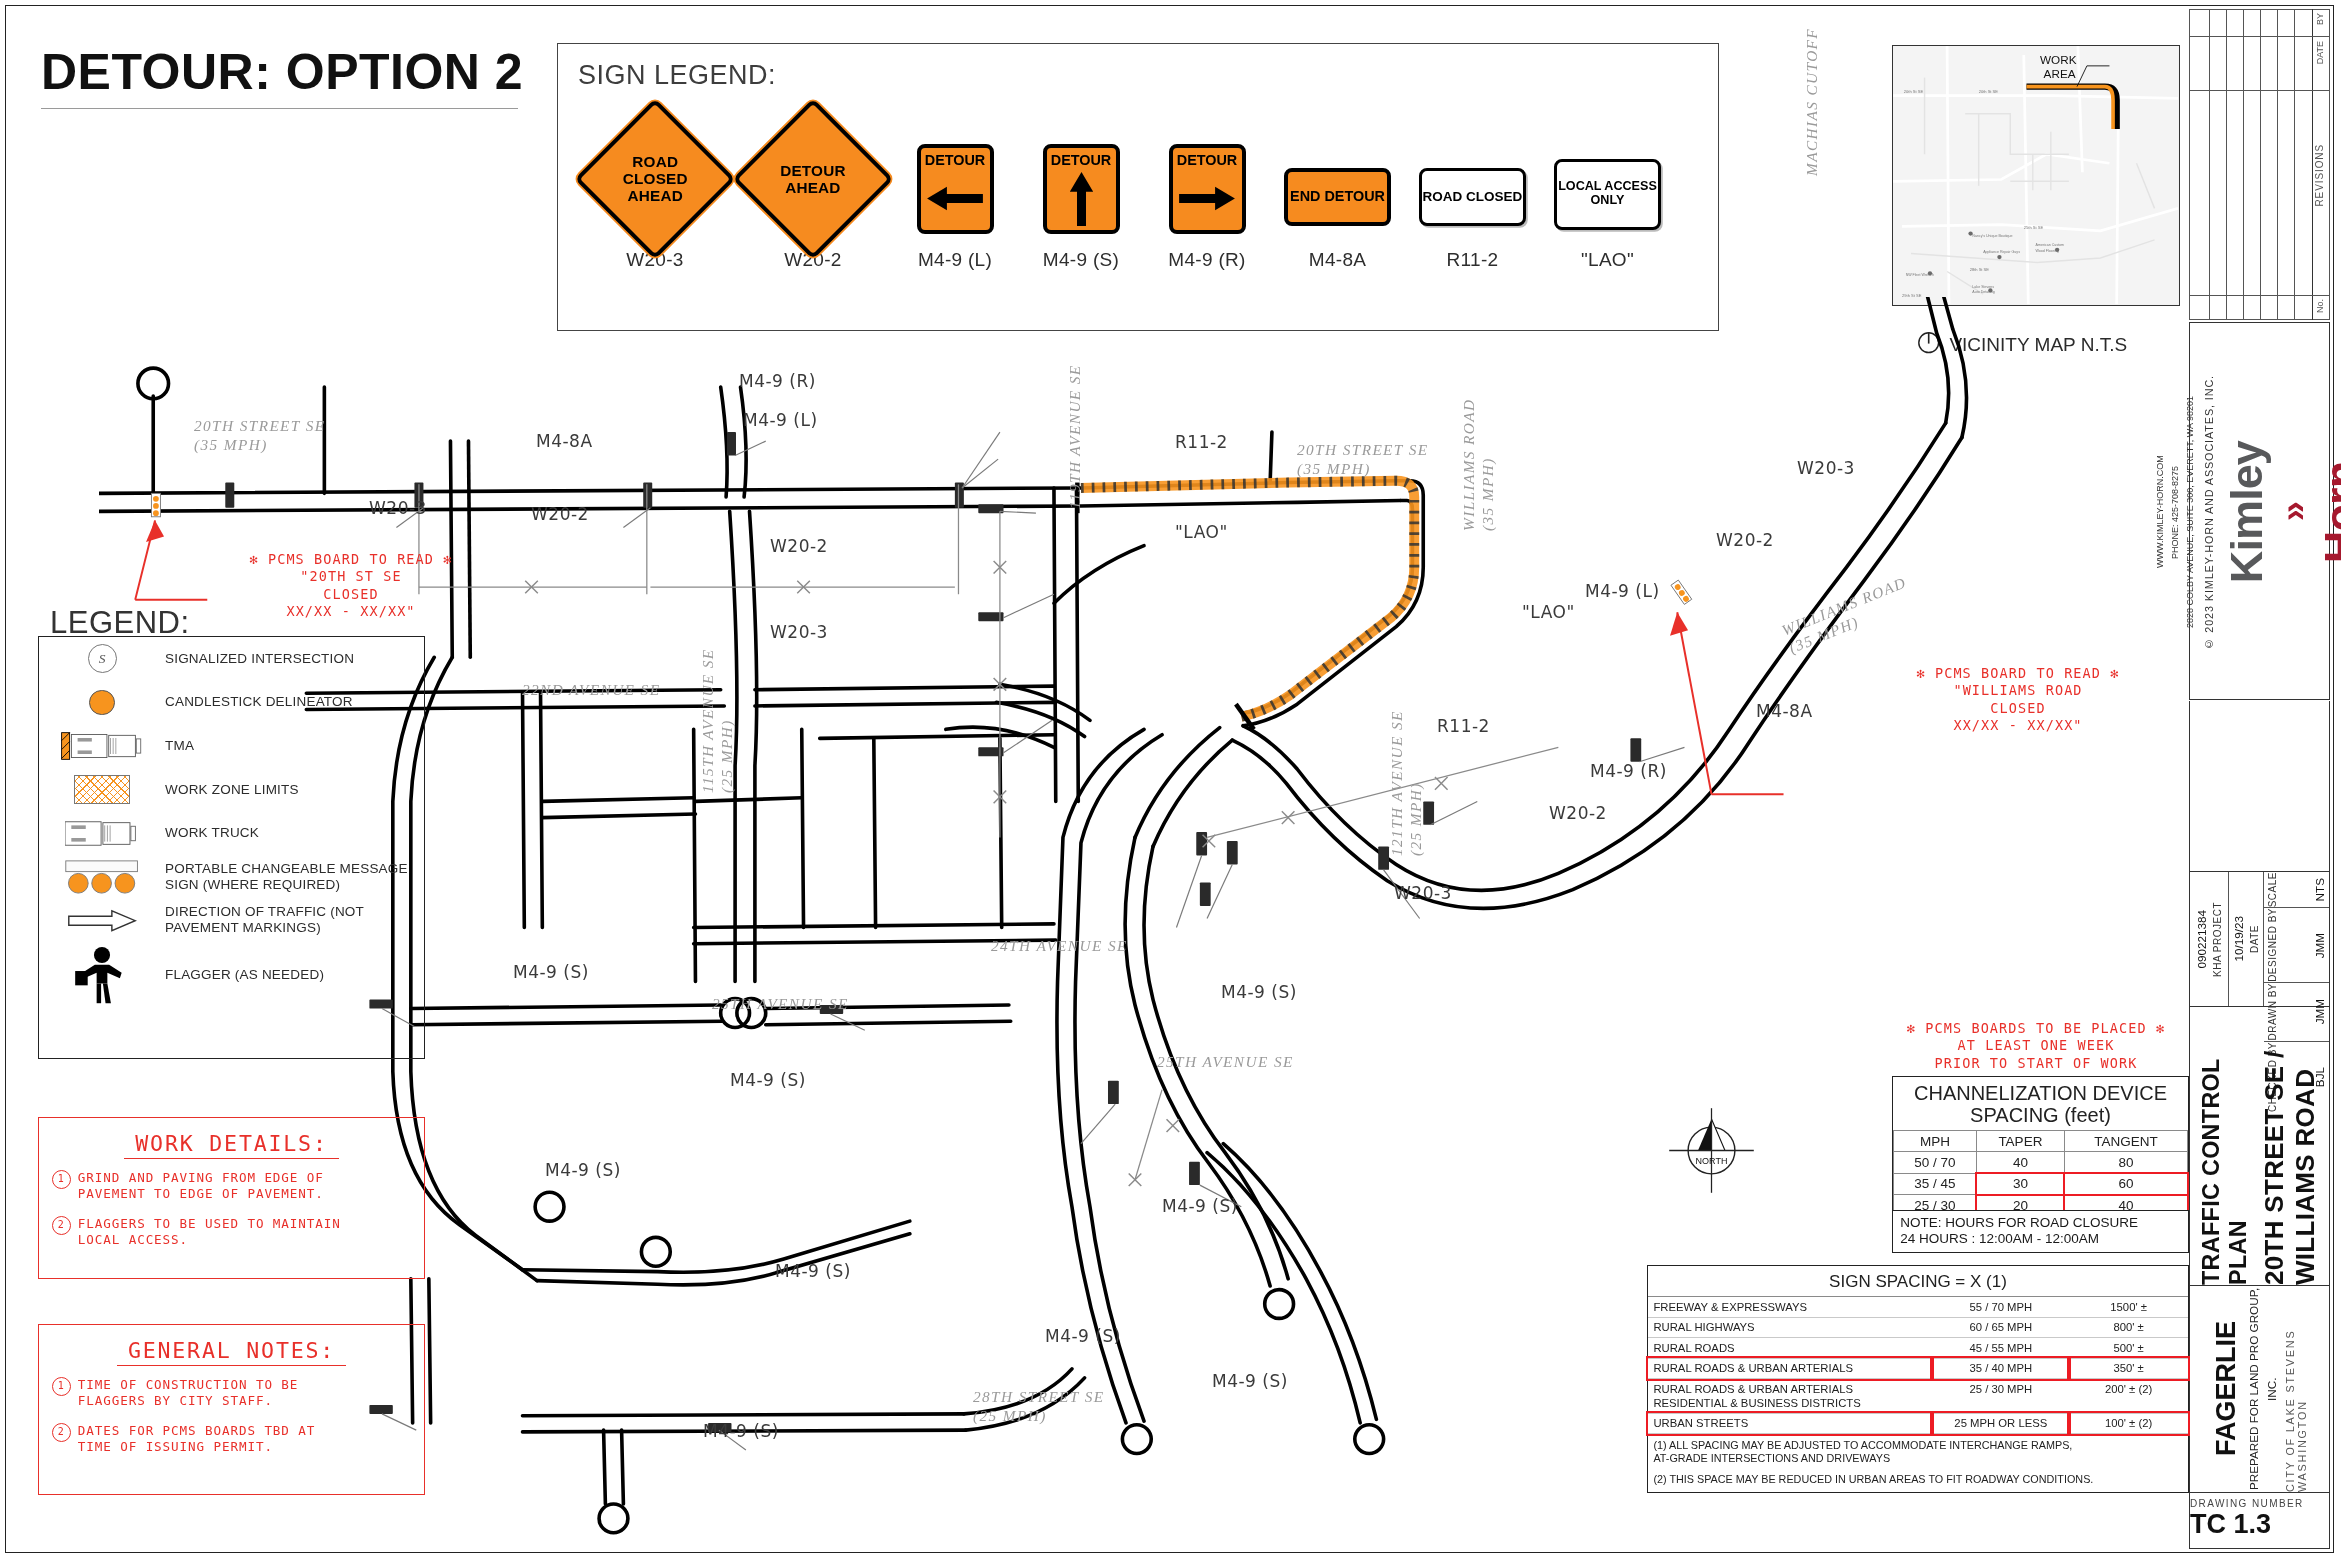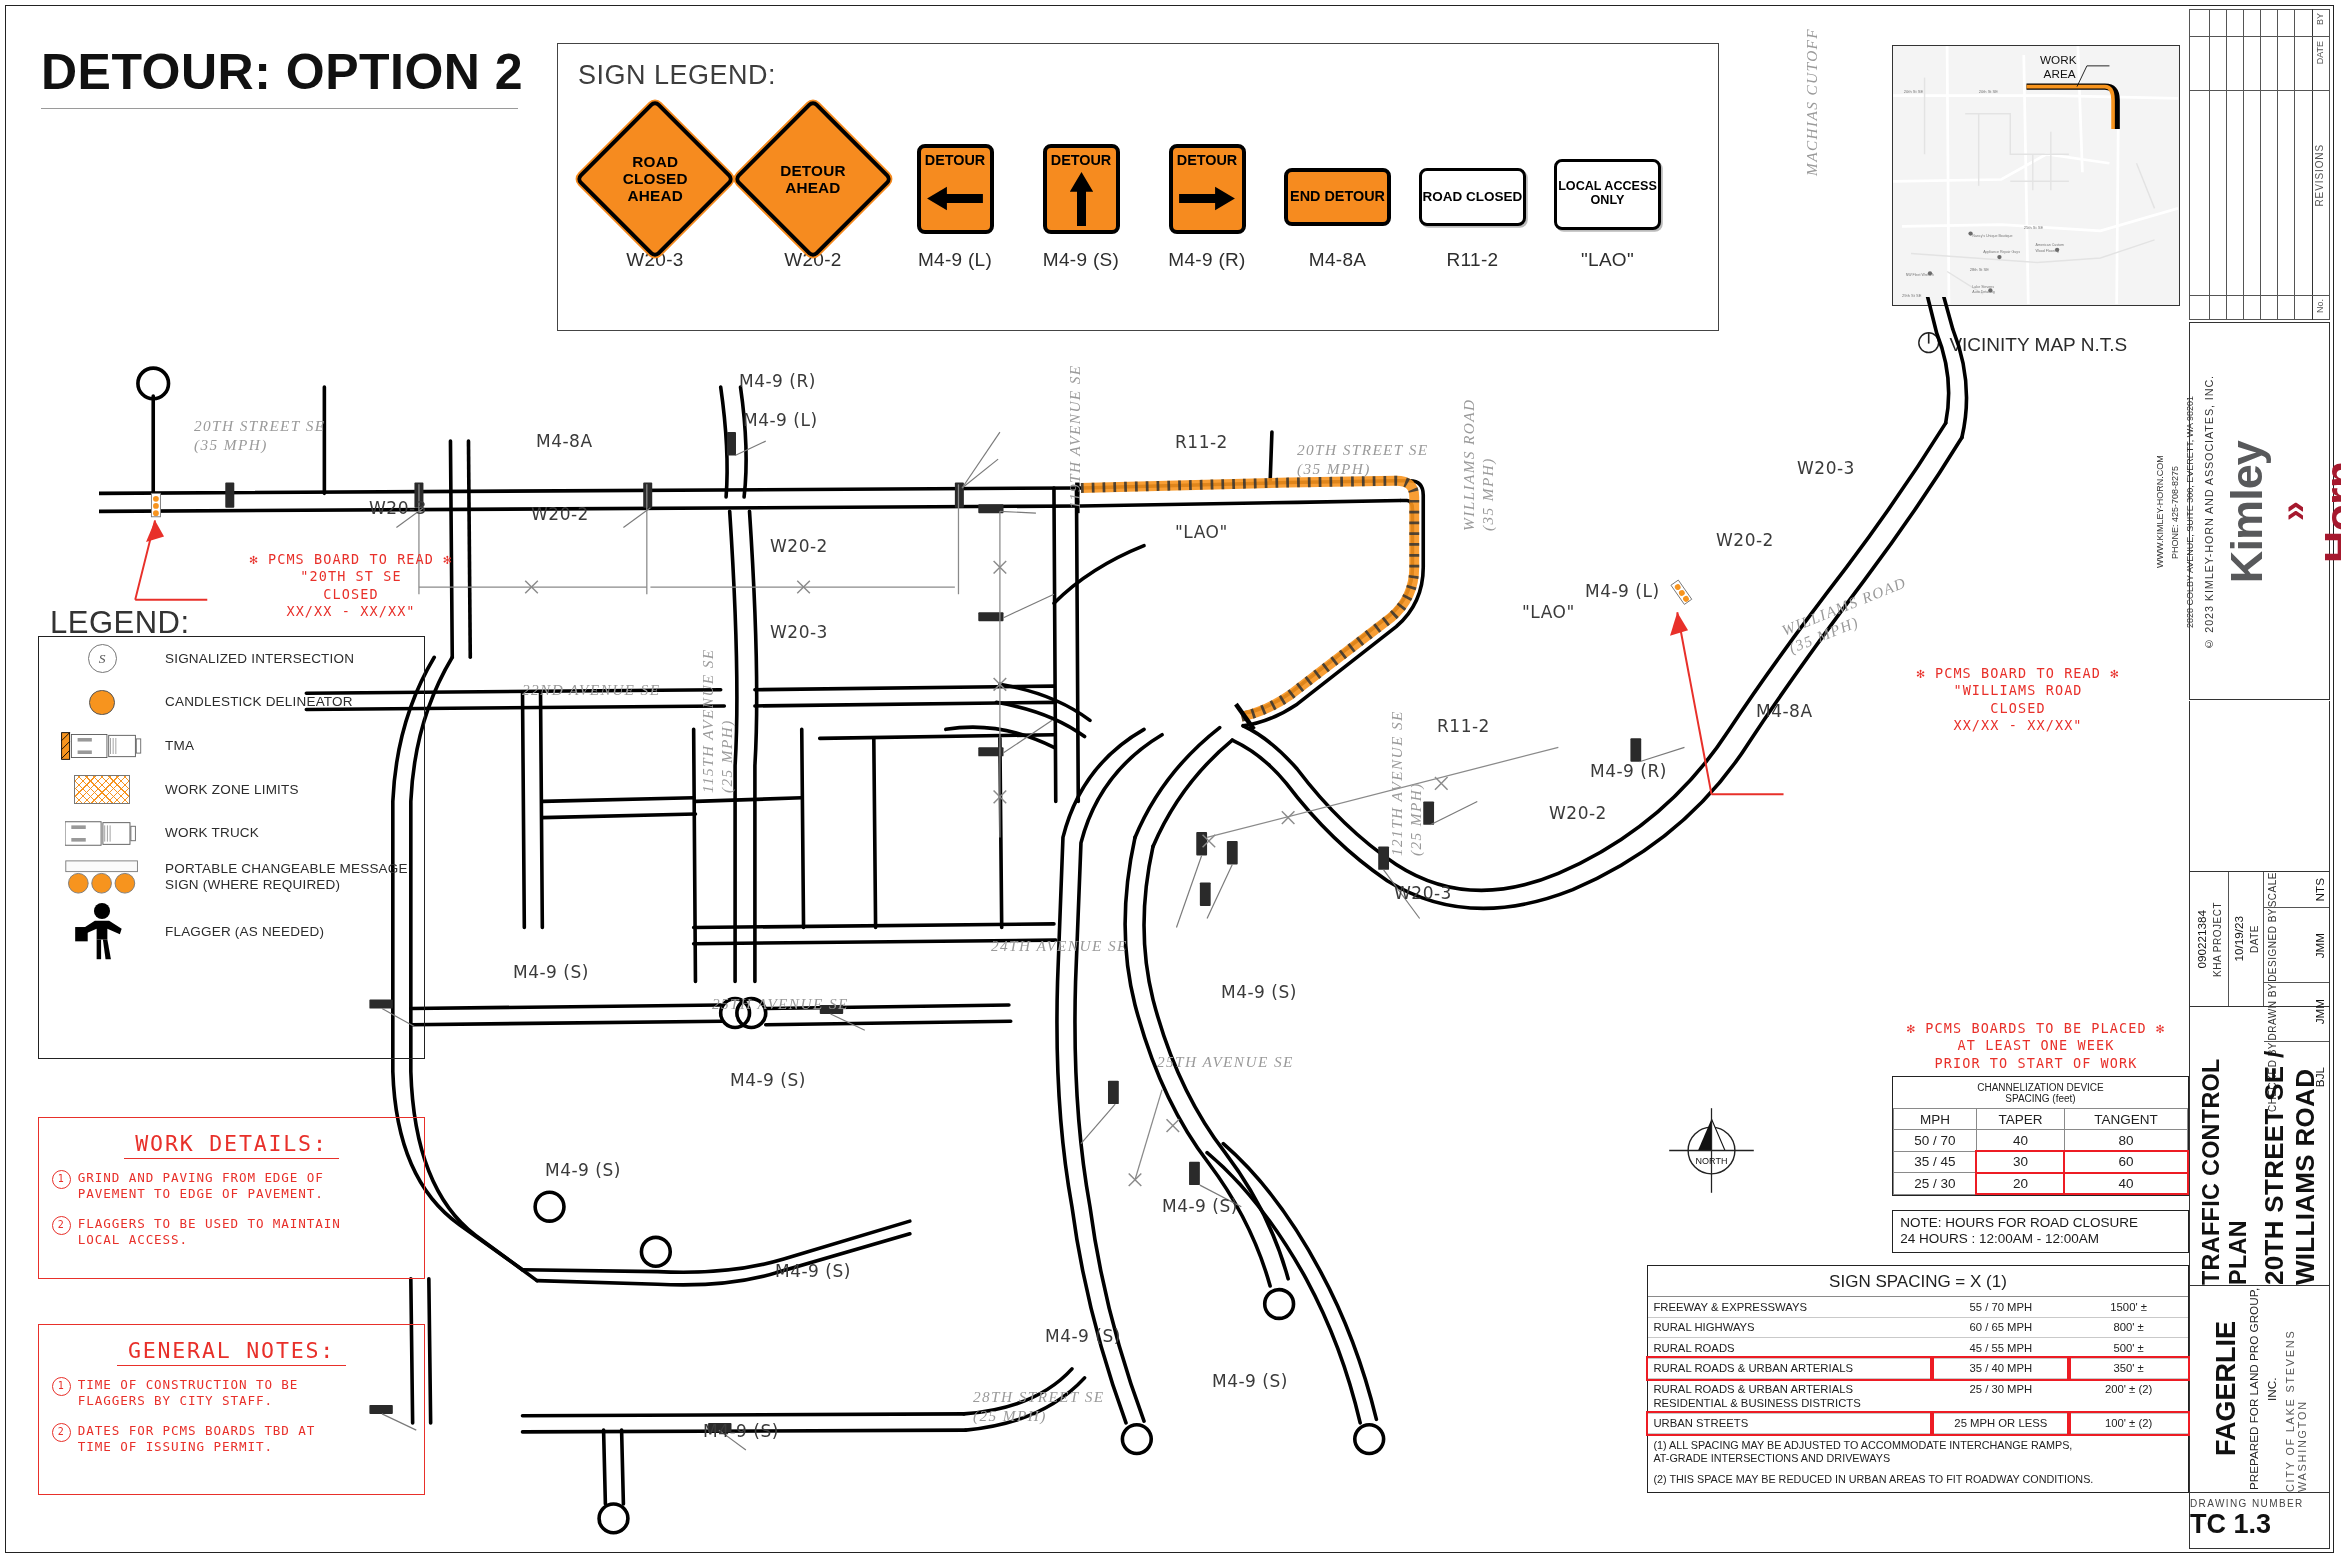--- a/index.html
+++ b/index.html
@@ -105,21 +105,21 @@
   .rnote{display:flex;gap:7.2px;margin:14.4px 12.6px 0 12.6px;font-family:"DejaVu Sans Mono",monospace;font-size:12.6px;line-height:1.25;letter-spacing:0.9px;}
   .rnum{flex:0 0 auto;width:17px;height:17px;border:1.1px solid #E8302A;border-radius:50%;display:flex;align-items:center;justify-content:center;font-size:10px;}
 
   
   .pcms-note{font-family:"DejaVu Sans Mono",monospace;font-size:13.5px;color:#E8302A;line-height:1.28;letter-spacing:1.1px;text-align:center;white-space:pre;}
 
   
   #chan-table{left:1892px;top:1076px;width:297px;border:1.8px solid #222;box-sizing:border-box;background:#fff;}
   #chan-table table{border-collapse:collapse;width:100%;}
   #chan-table th,#chan-table td{font-size:13.5px;text-align:center;padding:2.7px 1.8px;color:#222;border:0.9px solid #8a8a8a;font-weight:normal;}
-  #chan-table .title-cell{font-size:10px;border:none;border-bottom:0.9px solid #8a8a8a;padding:4.5px 1.8px;line-height:1.1;}
+  #chan-table .title-cell{font-size:20px;border:none;border-bottom:0.9px solid #8a8a8a;padding:4.5px 1.8px;line-height:1.1;}
   .hl{outline:2.7px solid #ED1C24;outline-offset:-1.8px;}
 
   #closure-note{left:1892px;top:1210px;width:297px;border:1.8px solid #222;box-sizing:border-box;background:#fff;padding:3.6px 7.2px;font-size:13.5px;color:#1a1a1a;line-height:1.25;}
 
   #spacing-table{left:1647px;top:1265px;width:542px;border:1.8px solid #222;box-sizing:border-box;background:#fff;}
   #spacing-table table{border-collapse:collapse;width:100%;}
   #spacing-table td{font-size:11.3px;color:#222;padding:2.7px 5.4px;border-bottom:0.9px solid #c9c9c9;line-height:1.25;}
   #spacing-table .st-title{font-size:17px;text-align:center;border-bottom:0.9px solid #8a8a8a;padding:4.5px;}
   #spacing-table .c2{text-align:center;width:126px;}
   #spacing-table .c3{text-align:center;width:108px;}
@@ -753,20 +753,29 @@
         <circle cx="16" cy="27" r="11" fill="#F7941E" stroke="#777" stroke-width="1"></circle>
         <circle cx="42" cy="27" r="11" fill="#F7941E" stroke="#777" stroke-width="1"></circle>
         <circle cx="68" cy="27" r="11" fill="#F7941E" stroke="#777" stroke-width="1"></circle>
       </svg>
     </div>
     <div class="lg-label">PORTABLE CHANGEABLE
 MESSAGE SIGN
 (WHERE REQUIRED)</div>
   </div>
 
+  <div class="lg-row">
+    <div class="lg-icon ic-arrow">
+      <svg width="70" height="23.4" viewBox="0 0 78 26">
+        <polygon points="2,8 50,8 50,2 76,13 50,24 50,18 2,18" fill="#fff" stroke="#333" stroke-width="1.6"></polygon>
+      </svg>
+    </div>
+    <div class="lg-label">DIRECTION OF TRAFFIC
+(NOT PAVEMENT MARKINGS)</div>
+  </div>
 
   <div class="lg-row" style="min-height:63px">
     <div class="lg-icon">
       <svg width="54" height="59" viewBox="0 0 60 66">
         <circle cx="30" cy="10" r="9" fill="#000"></circle>
         <polygon points="22,21 38,21 52,30 50,36 36,30 36,42 24,42 24,30 10,36 8,30" fill="#000"></polygon>
         <polygon points="24,42 29,42 29,64 24,64" fill="#000"></polygon>
         <polygon points="31,42 36,42 40,64 34,64" fill="#000"></polygon>
         <rect x="0" y="28" width="14" height="16" fill="#000"></rect>
       </svg>

